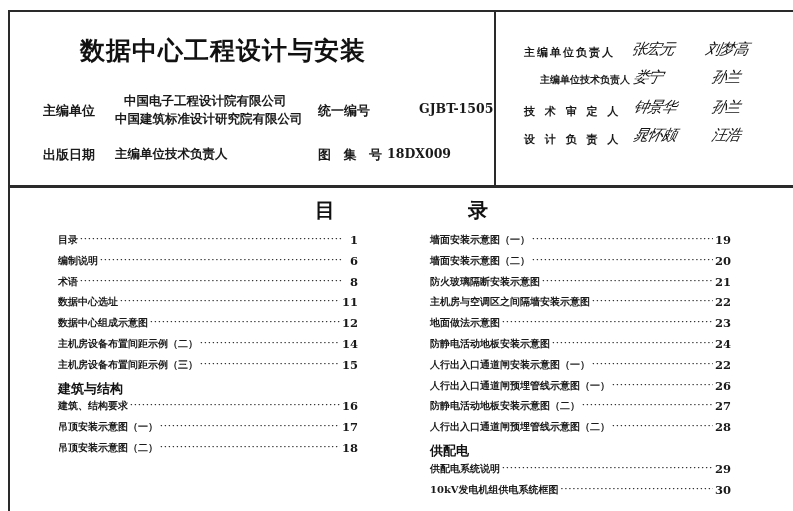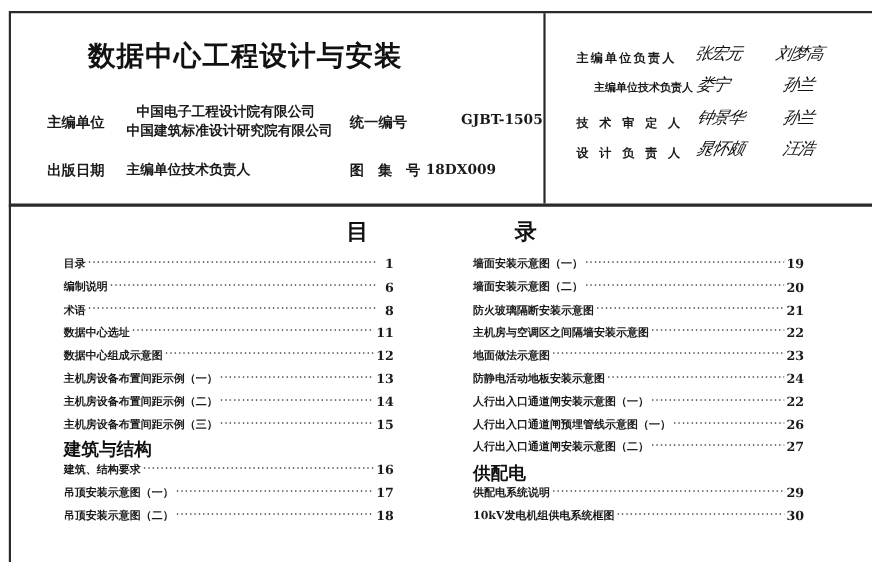--- a/index.html
+++ b/index.html
@@ -20,21 +20,21 @@
   .toc-head { position:absolute; top:197px; font-family:"DejaVu Sans", sans-serif; font-weight:bold;
               font-size:20px; color:#111; }
   .toc-col { position:absolute; top:233px; }
   .toc-row { position:relative; height:20.8px; display:flex; align-items:flex-start; font-weight:bold;
              font-size:10px; color:#1a1a1a; }
   .toc-row .lbl { white-space:nowrap; padding-right:2px; }
   .toc-row .dots { flex:1; overflow:hidden; white-space:nowrap; color:#333; letter-spacing:1.2px; font-size:8px; }
   .toc-row .dots::before { content:"································································································································"; }
   .toc-row .pg { padding-left:2px; font-size:11.5px; text-align:right; min-width:14px; }
   .toc-section { height:20.8px; display:flex; align-items:center; font-family:"DejaVu Sans", sans-serif;
-                 font-weight:bold; font-size:16px; color:#111; }
+                 font-weight:bold; font-size:13px; color:#111; }
 </style>
 </head>
 <body>
 
 <div class="frame-top">
   <div class="divider-v"></div>
 </div>
 <div class="frame-bottom"></div>
 
 <div class="title">数据中心工程设计与安装</div>
@@ -89,25 +89,20 @@
     </div>
   <div class="toc-row">
       <span class="lbl">数据中心选址</span>
       <span class="dots"></span>
       <span class="pg">11</span>
     </div>
   <div class="toc-row">
       <span class="lbl">数据中心组成示意图</span>
       <span class="dots"></span>
       <span class="pg">12</span>
-    </div>
-  <div class="toc-row">
-      <span class="lbl">主机房设备布置间距示例（一）</span>
-      <span class="dots"></span>
-      <span class="pg">13</span>
     </div>
   <div class="toc-row">
       <span class="lbl">主机房设备布置间距示例（二）</span>
       <span class="dots"></span>
       <span class="pg">14</span>
     </div>
   <div class="toc-row">
       <span class="lbl">主机房设备布置间距示例（三）</span>
       <span class="dots"></span>
       <span class="pg">15</span>
@@ -165,23 +160,28 @@
       <span class="lbl">人行出入口通道闸安装示意图（一）</span>
       <span class="dots"></span>
       <span class="pg">22</span>
     </div>
   <div class="toc-row">
       <span class="lbl">人行出入口通道闸预埋管线示意图（一）</span>
       <span class="dots"></span>
       <span class="pg">26</span>
     </div>
   <div class="toc-row">
-      <span class="lbl">人行出入口通道闸安装示意图（二）</span>
+      <span class="lbl">防静电活动地板安装示意图（二）</span>
       <span class="dots"></span>
       <span class="pg">27</span>
+    </div>
+  <div class="toc-row">
+      <span class="lbl">人行出入口通道闸预埋管线示意图（二）</span>
+      <span class="dots"></span>
+      <span class="pg">28</span>
     </div>
   <div class="toc-section">供配电</div>
   <div class="toc-row">
       <span class="lbl">供配电系统说明</span>
       <span class="dots"></span>
       <span class="pg">29</span>
     </div>
   <div class="toc-row">
       <span class="lbl">10kV发电机组供电系统框图</span>
       <span class="dots"></span>

